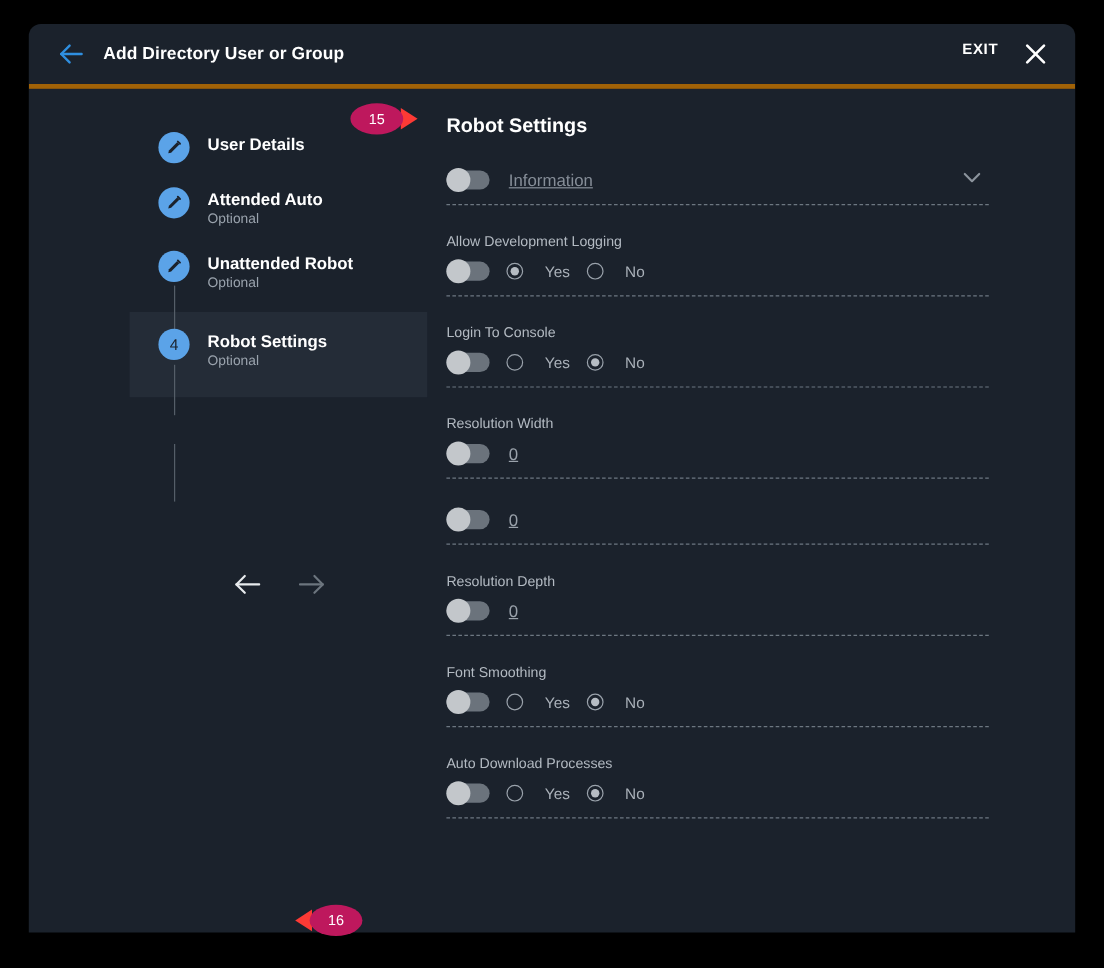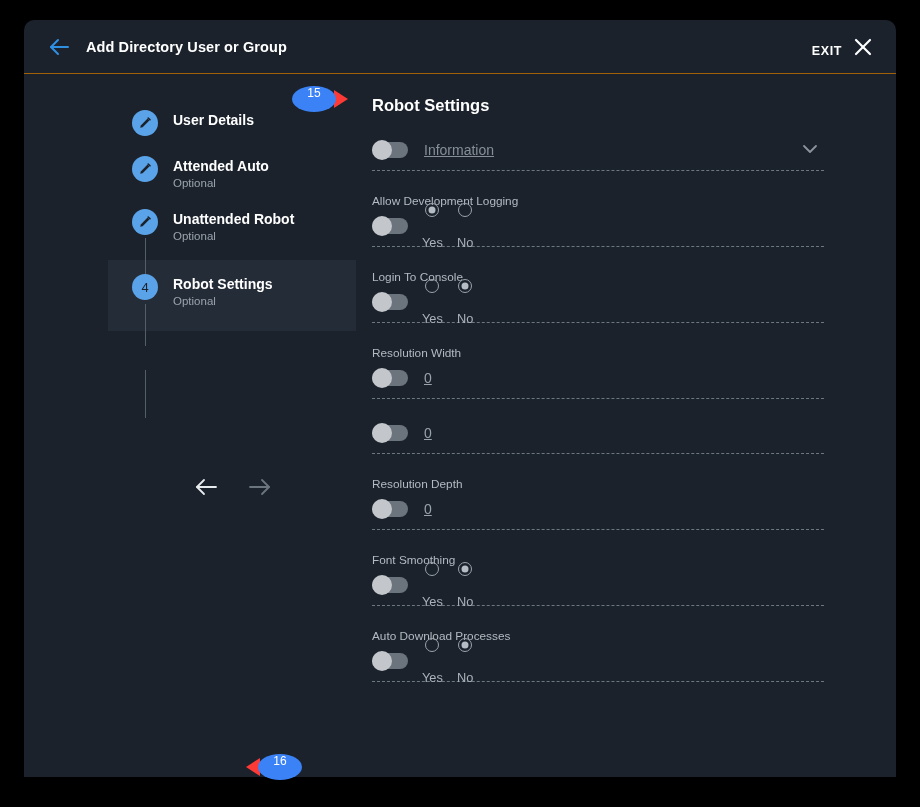--- a/index.html
+++ b/index.html
@@ -23,41 +23,41 @@
     width: 872px; height: 757px;
     background: #1b222c;
     border-radius: 10px 10px 0 0;
     overflow: hidden;
   }
 
   
   .header {
     position: relative;
     height: 54px;
-    border-bottom: 1px solid #a16207;
+    border-bottom: 4px solid #a16207;
     display: flex;
     align-items: center;
     padding: 0 22px 0 20px;
   }
   .back-arrow {
     width: 30px; height: 30px;
     display: flex; align-items: center; justify-content: center;
     cursor: pointer;
     flex: 0 0 auto;
   }
   .header-title {
     margin-left: 12px;
     color: #ffffff;
     font-size: 14.5px;
     font-weight: bold;
     letter-spacing: 0.1px;
   }
   .header-right {
     margin-left: auto;
-    display: flex; align-items: flex-end; gap: 10px;
+    display: flex; align-items: flex-start; gap: 20px;
   }
   .exit-label {
     color: #ffffff;
     font-size: 12.5px;
     font-weight: bold;
     letter-spacing: 0.6px;
     cursor: pointer;
   }
   .close-x {
     width: 22px; height: 22px;
@@ -199,21 +199,20 @@
     display: flex;
     align-items: center;
     margin-left: 14px;
     gap: 14px;
   }
   .radio-opt {
     display: flex;
     align-items: center;
     gap: 18px;
     cursor: pointer;
-    flex-direction: column;
   }
   .radio {
     width: 14px; height: 14px;
     border-radius: 50%;
     border: 1.5px solid #9aa2ab;
     position: relative;
     flex: 0 0 auto;
   }
   .radio.on::after {
     content: "";
@@ -237,23 +236,23 @@
   
   .badge {
     position: absolute;
     width: 44px; height: 26px;
     z-index: 50;
     pointer-events: none;
   }
   .badge .bubble {
     position: absolute;
     inset: 0;
-    background: #3b82f6;
+    background: #be185d;
     border-radius: 50%;
-    display: flex; justify-content: center;
+    display: flex; align-items: center; justify-content: center;
   }
   .badge .num {
     color: #ffffff;
     font-size: 12px;
     position: relative;
     z-index: 2;
   }
   .badge .tail {
     position: absolute;
     width: 0; height: 0;

